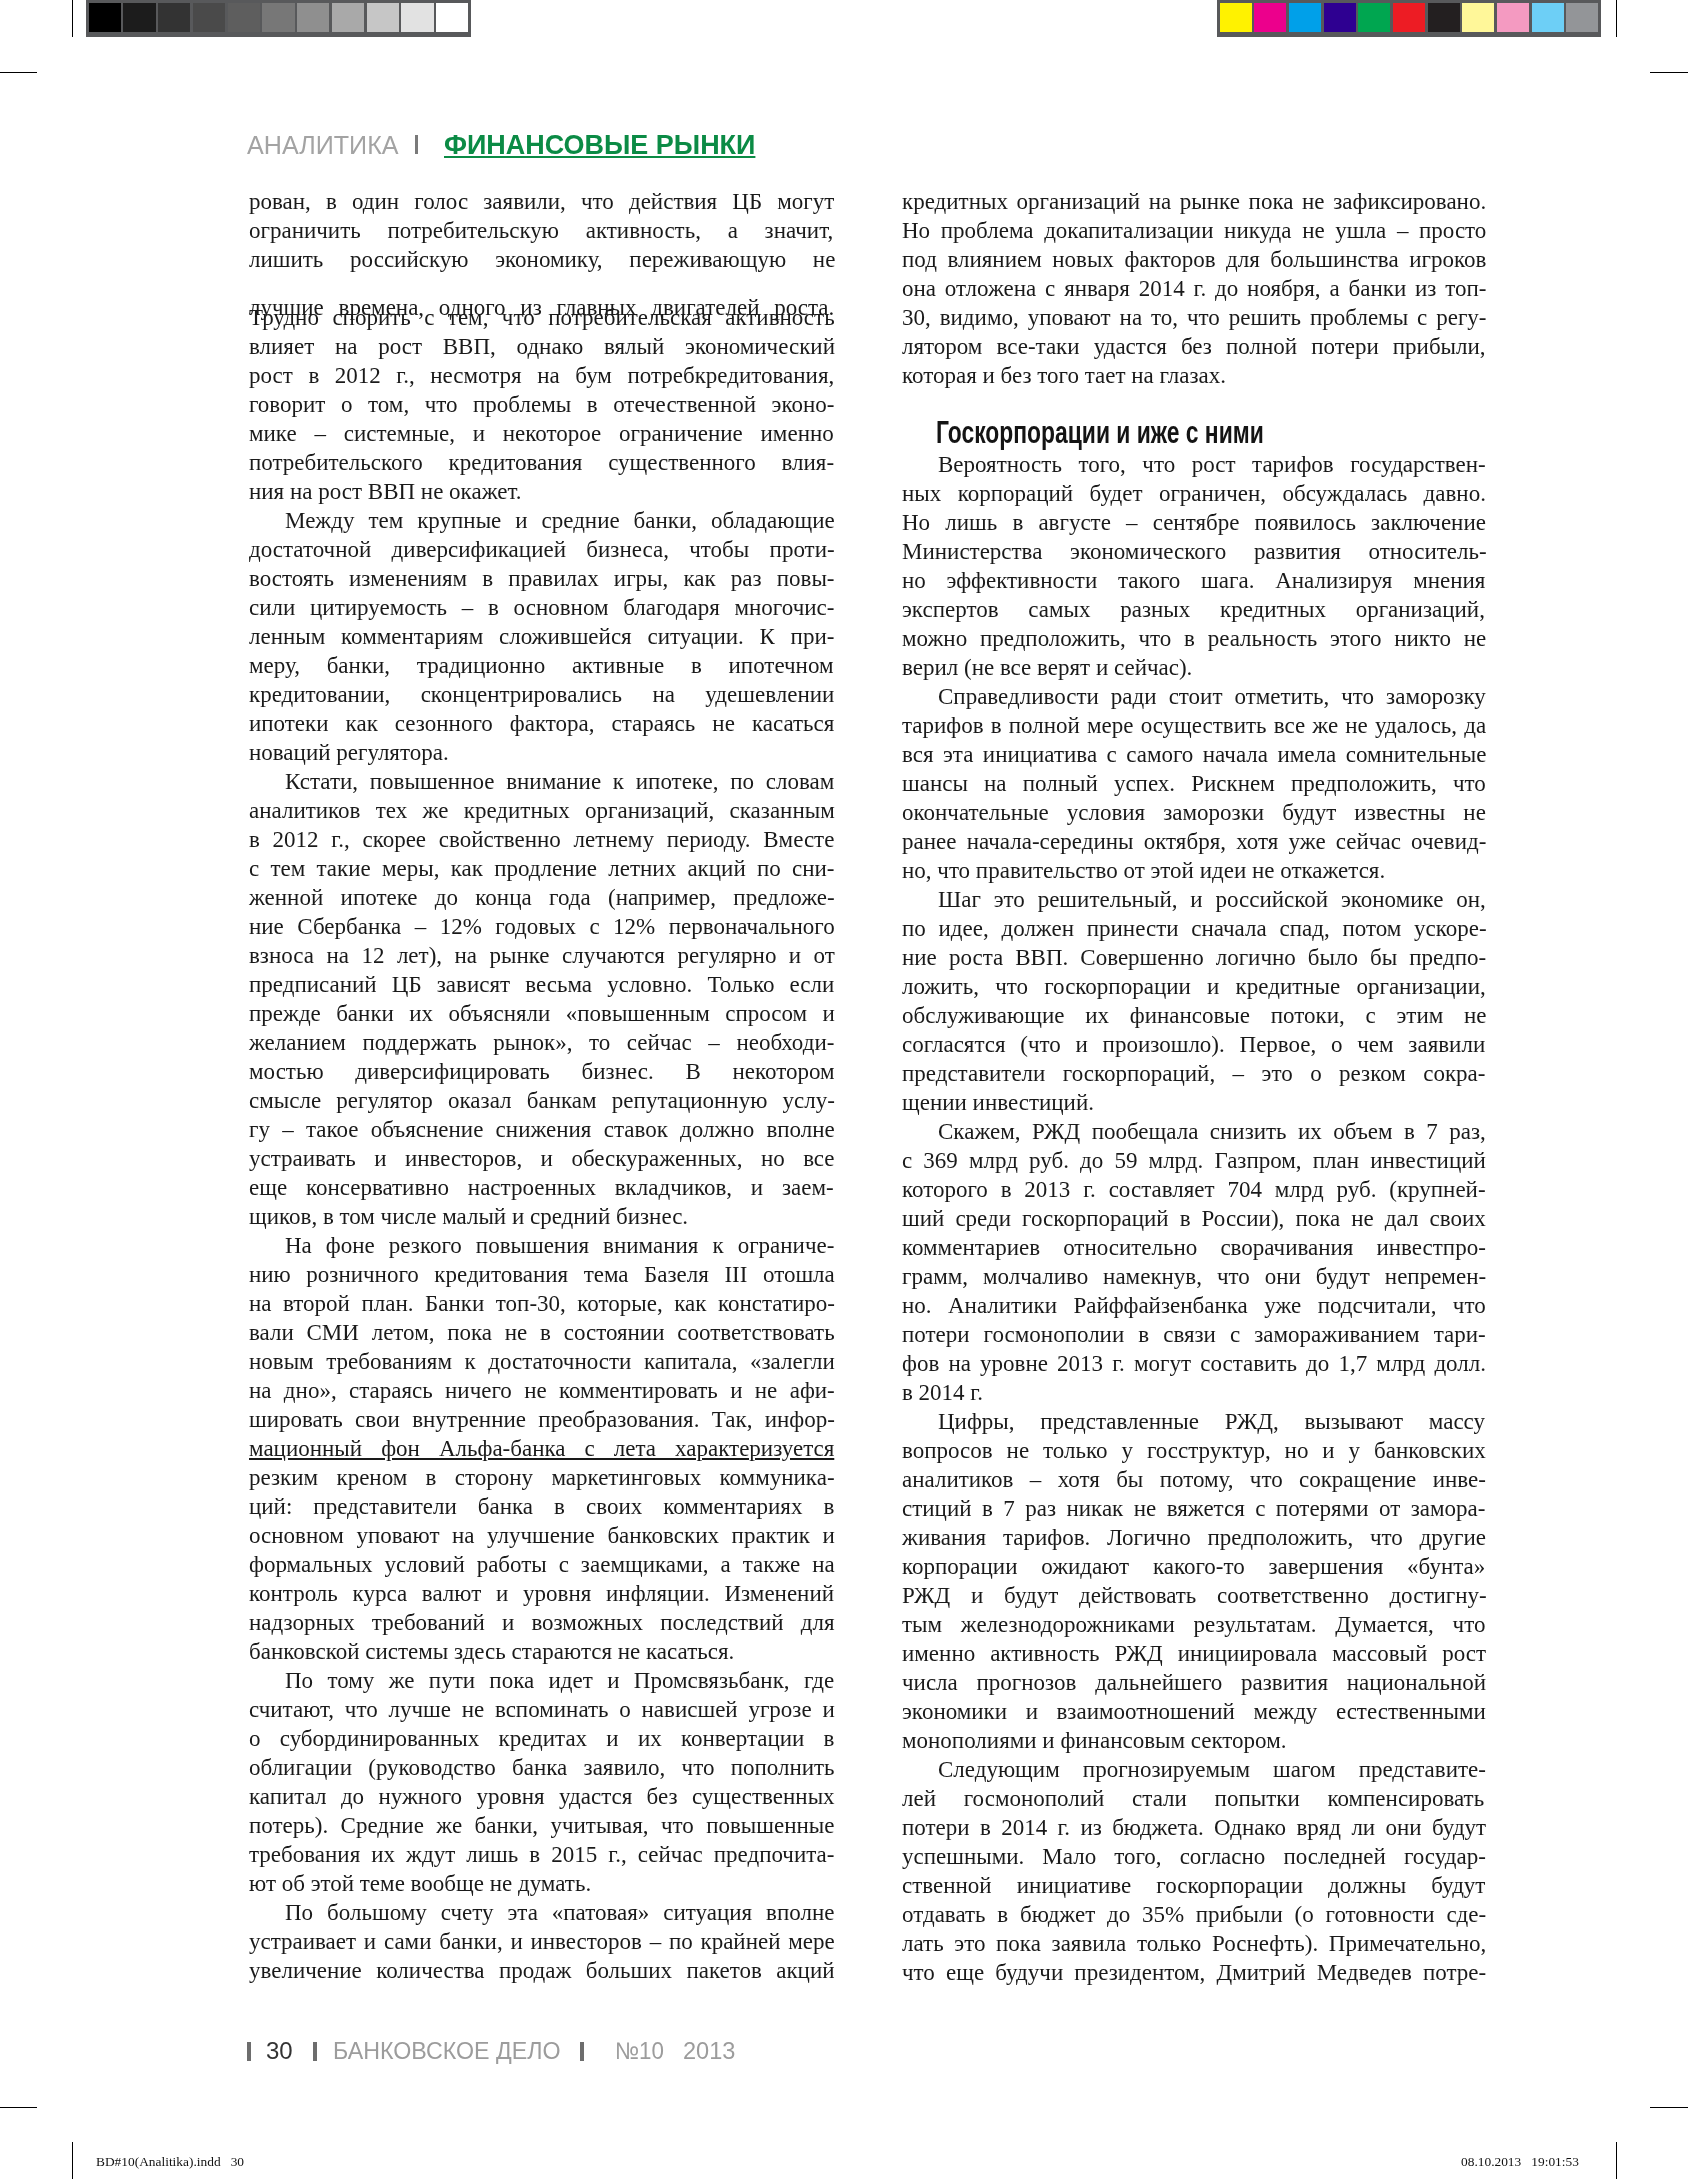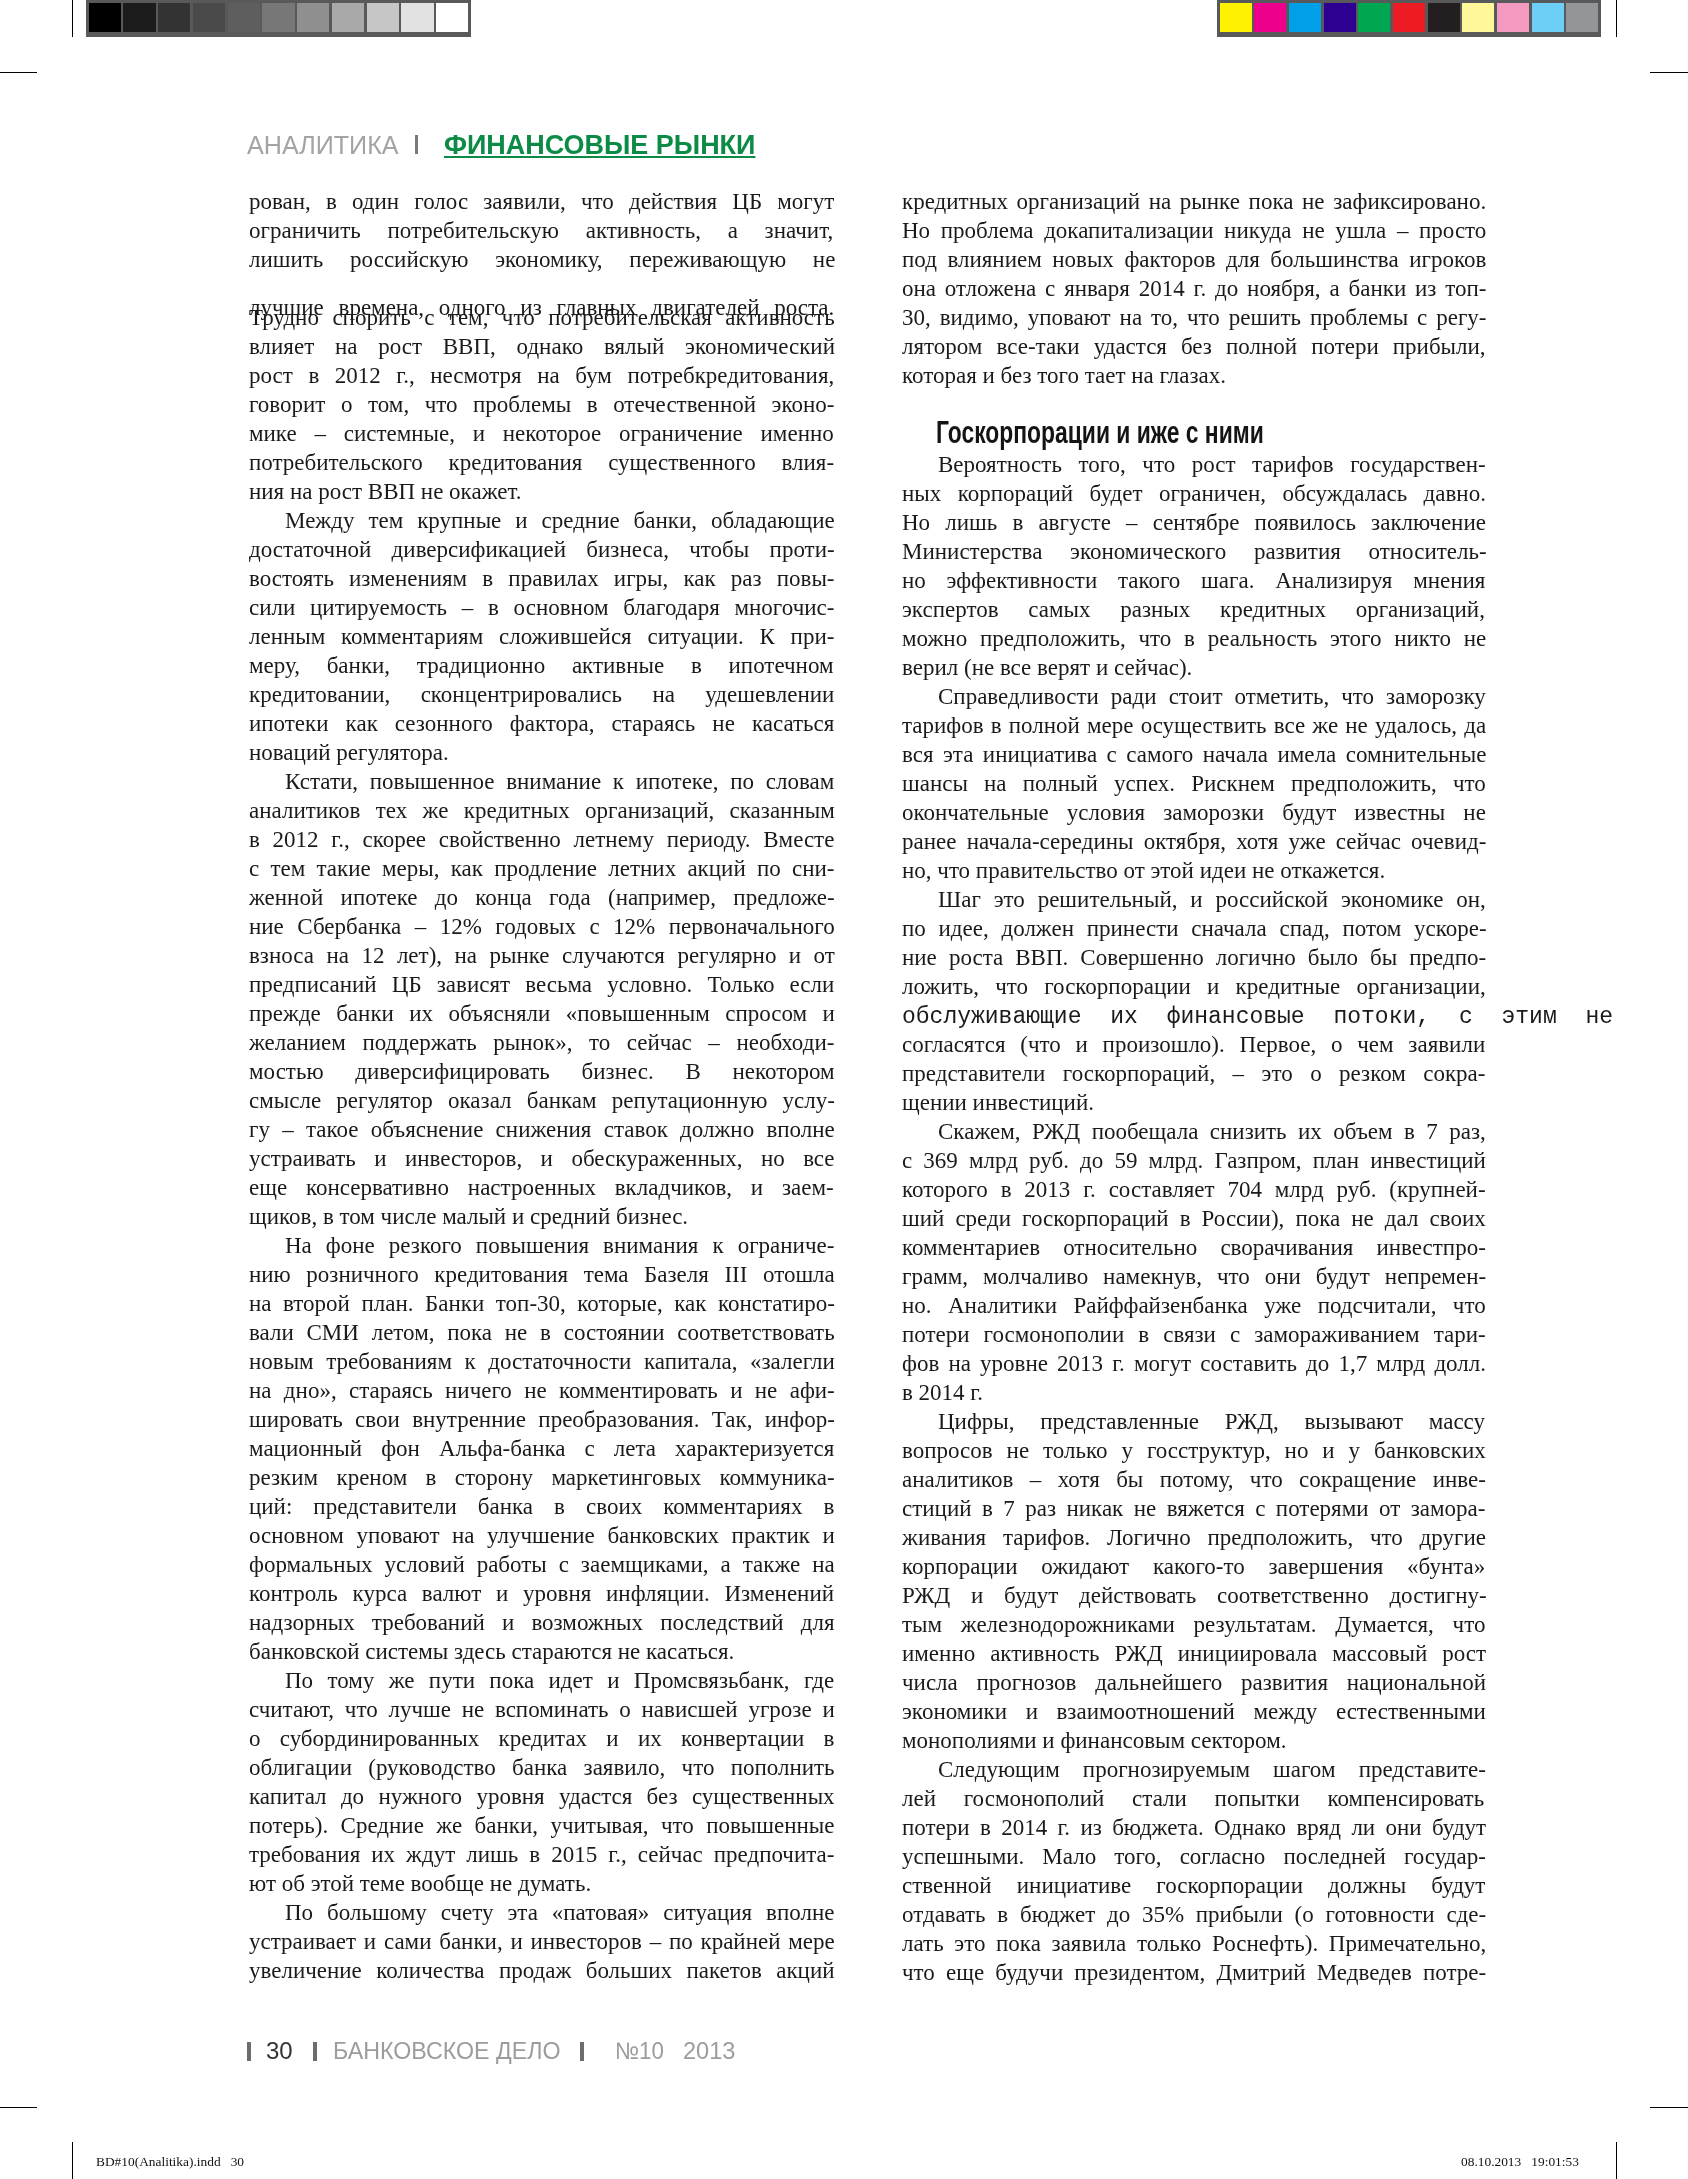--- a/index.html
+++ b/index.html
@@ -113,21 +113,21 @@
       <div class="line"><span class="txt">щиков, в том числе малый и средний бизнес.</span></div>
     </div>
     <div>
       <div class="line" style="padding-left: 36px;"><span class="txt" style="word-spacing: 8.3px;">На фоне резкого повышения внимания к ограниче-</span></div>
       <div class="line"><span class="txt" style="word-spacing: 9.8px;">нию розничного кредитования тема Базеля III отошла</span></div>
       <div class="line"><span class="txt" style="word-spacing: 5.8px;">на второй план. Банки топ-30, которые, как констатиро-</span></div>
       <div class="line"><span class="txt" style="word-spacing: 7px;">вали СМИ летом, пока не в состоянии соответствовать</span></div>
       <div class="line"><span class="txt" style="word-spacing: 6.8px;">новым требованиям к достаточности капитала, «залегли</span></div>
       <div class="line"><span class="txt" style="word-spacing: 6.6px;">на дно», стараясь ничего не комментировать и не афи-</span></div>
       <div class="line"><span class="txt" style="word-spacing: 6.6px;">шировать свои внутренние преобразования. Так, инфор-</span></div>
-      <div class="line"><span class="txt" style="word-spacing: 13.3px;">мационный фон Альфа-банка с лета характеризуется</span></div>
+      <div class="line"><span class="txt" style="word-spacing: 13.3px; text-decoration: underline;">мационный фон Альфа-банка с лета характеризуется</span></div>
       <div class="line"><span class="txt" style="word-spacing: 12.6px;">резким креном в сторону маркетинговых коммуника-</span></div>
       <div class="line"><span class="txt" style="word-spacing: 15.3px;">ций: представители банка в своих комментариях в</span></div>
       <div class="line"><span class="txt" style="word-spacing: 6.8px;">основном уповают на улучшение банковских практик и</span></div>
       <div class="line"><span class="txt" style="word-spacing: 6.2px;">формальных условий работы с заемщиками, а также на</span></div>
       <div class="line"><span class="txt" style="word-spacing: 9px;">контроль курса валют и уровня инфляции. Изменений</span></div>
       <div class="line"><span class="txt" style="word-spacing: 11.4px;">надзорных требований и возможных последствий для</span></div>
       <div class="line"><span class="txt">банковской системы здесь стараются не касаться.</span></div>
     </div>
     <div>
       <div class="line" style="padding-left: 36px;"><span class="txt" style="word-spacing: 8.6px;">По тому же пути пока идет и Промсвязьбанк, где</span></div>
@@ -173,21 +173,21 @@
       <div class="line"><span class="txt" style="word-spacing: 10.4px;">шансы на полный успех. Рискнем предположить, что</span></div>
       <div class="line"><span class="txt" style="word-spacing: 12.3px;">окончательные условия заморозки будут известны не</span></div>
       <div class="line"><span class="txt" style="word-spacing: 4.5px;">ранее начала-середины октября, хотя уже сейчас очевид-</span></div>
       <div class="line"><span class="txt">но, что правительство от этой идеи не откажется.</span></div>
     </div>
     <div>
       <div class="line" style="padding-left: 36px;"><span class="txt" style="word-spacing: 7.1px;">Шаг это решительный, и российской экономике он,</span></div>
       <div class="line"><span class="txt" style="word-spacing: 7px;">по идее, должен принести сначала спад, потом ускоре-</span></div>
       <div class="line"><span class="txt" style="word-spacing: 6.3px;">ние роста ВВП. Совершенно логично было бы предпо-</span></div>
       <div class="line"><span class="txt" style="word-spacing: 10.5px;">ложить, что госкорпорации и кредитные организации,</span></div>
-      <div class="line"><span class="txt" style="word-spacing: 15px; font-family: Liberation Mono, monospace;">обслуживающие их финансовые потоки, с этим не</span></div>
+      <div class="line"><span class="txt" style="word-spacing: 15px;">обслуживающие их финансовые потоки, с этим не</span></div>
       <div class="line"><span class="txt" style="word-spacing: 9px;">согласятся (что и произошло). Первое, о чем заявили</span></div>
       <div class="line"><span class="txt" style="word-spacing: 11.7px;">представители госкорпораций, – это о резком сокра-</span></div>
       <div class="line"><span class="txt">щении инвестиций.</span></div>
     </div>
     <div>
       <div class="line" style="padding-left: 36px;"><span class="txt" style="word-spacing: 5.7px;">Скажем, РЖД пообещала снизить их объем в 7 раз,</span></div>
       <div class="line"><span class="txt" style="word-spacing: 5.4px;">с 369 млрд руб. до 59 млрд. Газпром, план инвестиций</span></div>
       <div class="line"><span class="txt" style="word-spacing: 7.1px;">которого в 2013 г. составляет 704 млрд руб. (крупней-</span></div>
       <div class="line"><span class="txt" style="word-spacing: 5.3px;">ший среди госкорпораций в России), пока не дал своих</span></div>
       <div class="line"><span class="txt" style="word-spacing: 17.3px;">комментариев относительно сворачивания инвестпро-</span></div>

